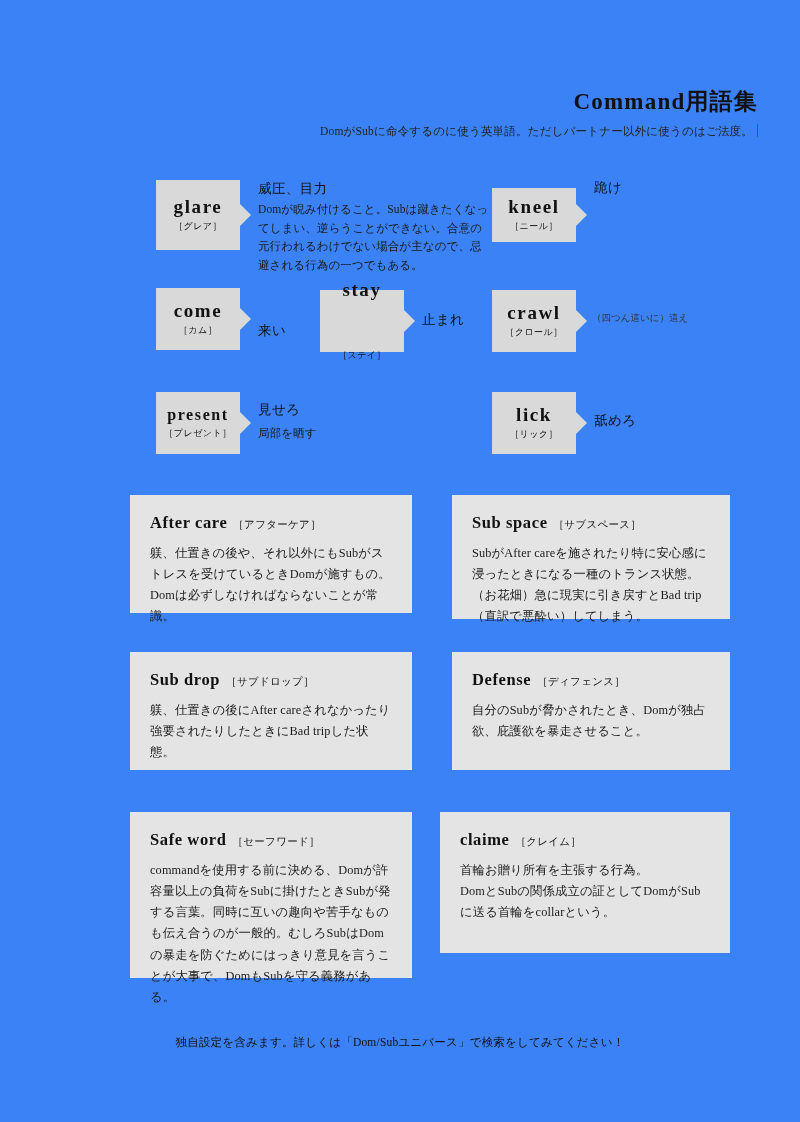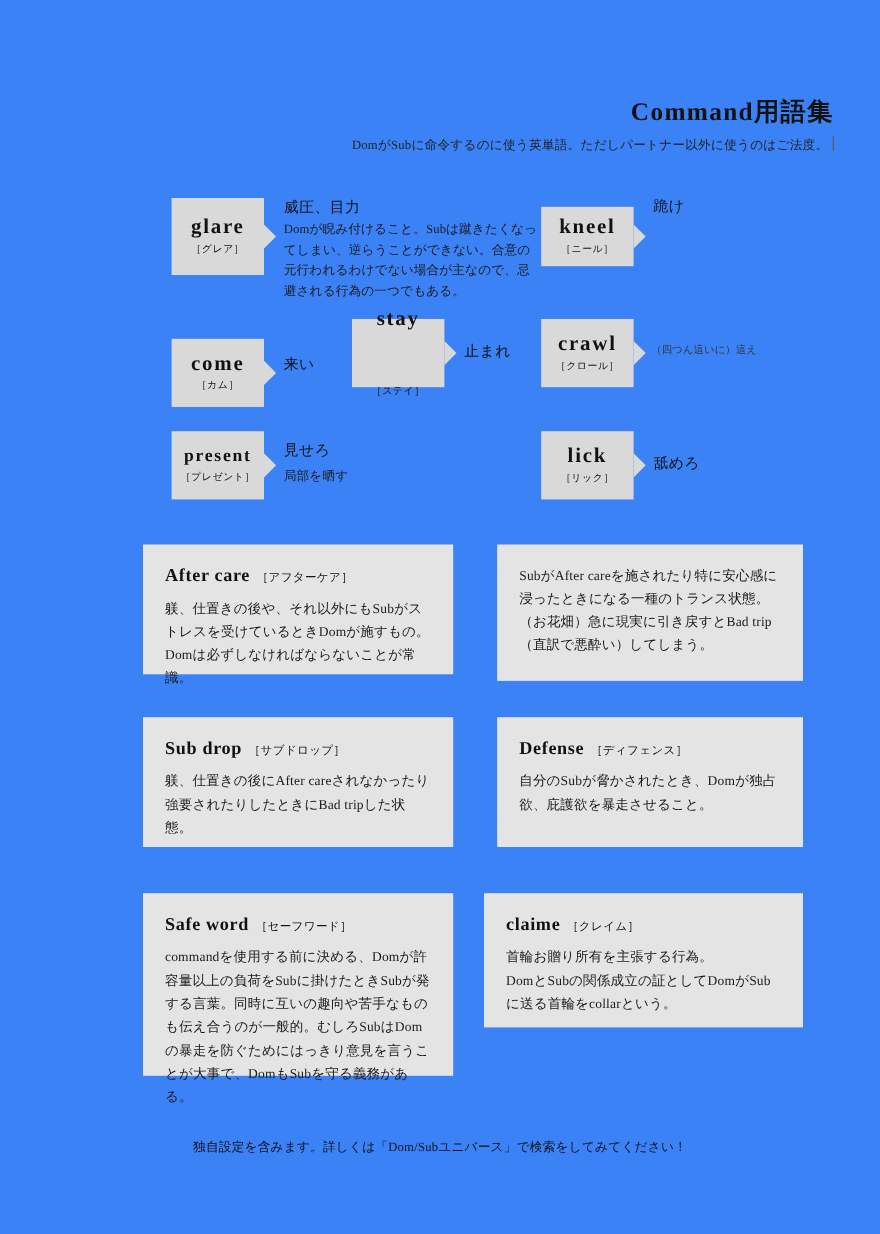--- a/index.html
+++ b/index.html
@@ -160,21 +160,21 @@
   </div>
   <div class="note-big" style="left:258px; top:180px;">威圧、目力</div>
   <div class="note" style="left:258px; top:200px; width:232px;">Domが睨み付けること。Subは蹴きたくなってしまい、逆らうことができない。合意の元行われるわけでない場合が主なので、忌避される行為の一つでもある。</div>
 
   <div class="chip has-tail" style="left:492px; top:188px; width:84px; height:54px;">
     <span class="en">kneel</span>
     <span class="kana">［ニール］</span>
   </div>
   <div class="note-big" style="left:594px; top:179px;">跪け</div>
 
-  <div class="chip has-tail" style="left:156px; top:308px; width:84px; height:62px;">
+  <div class="chip has-tail" style="left:156px; top:288px; width:84px; height:62px;">
     <span class="en">come</span>
     <span class="kana">［カム］</span>
   </div>
   <div class="note-big" style="left:258px; top:322px;">来い</div>
 
   <div class="chip has-tail" style="left:320px; top:290px; width:84px; height:62px;gap:46px;">
     <span class="en">stay</span>
     <span class="kana">［ステイ］</span>
   </div>
   <div class="note-big" style="left:422px; top:311px;">止まれ</div>
@@ -199,20 +199,23 @@
   <div class="note-big" style="left:594px; top:412px;">舐めろ</div>
 
   <div class="card" style="left:130px; top:495px; width:282px; height:118px;">
     <h3>
       <span>After care</span><span class="kana">［アフターケア］</span>
     </h3>
     <p>躾、仕置きの後や、それ以外にもSubがストレスを受けているときDomが施すもの。Domは必ずしなければならないことが常識。</p>
   </div>
 
   <div class="card" style="left:452px; top:495px; width:278px; height:124px;">
+    <h3>
+      <span>Sub space</span><span class="kana">［サブスペース］</span>
+    </h3>
     <p>SubがAfter careを施されたり特に安心感に浸ったときになる一種のトランス状態。（お花畑）急に現実に引き戻すとBad trip（直訳で悪酔い）してしまう。</p>
   </div>
 
   <div class="card" style="left:130px; top:652px; width:282px; height:118px;">
     <h3>
       <span>Sub drop</span><span class="kana">［サブドロップ］</span>
     </h3>
     <p>躾、仕置きの後にAfter careされなかったり強要されたりしたときにBad tripした状態。</p>
   </div>
 
@@ -223,21 +226,21 @@
     <p>自分のSubが脅かされたとき、Domが独占欲、庇護欲を暴走させること。</p>
   </div>
 
   <div class="card" style="left:130px; top:812px; width:282px; height:166px;">
     <h3>
       <span>Safe word</span><span class="kana">［セーフワード］</span>
     </h3>
     <p>commandを使用する前に決める、Domが許容量以上の負荷をSubに掛けたときSubが発する言葉。同時に互いの趣向や苦手なものも伝え合うのが一般的。むしろSubはDomの暴走を防ぐためにはっきり意見を言うことが大事で、DomもSubを守る義務がある。</p>
   </div>
 
-  <div class="card" style="left:440px; top:812px; width:290px; height:122px;">
+  <div class="card" style="left:440px; top:812px; width:290px; height:141px;">
     <h3>
       <span>claime</span><span class="kana">［クレイム］</span>
     </h3>
     <p style="white-space:pre-line;">首輪お贈り所有を主張する行為。
 DomとSubの関係成立の証としてDomがSubに送る首輪をcollarという。</p>
   </div>
 
   <div class="footer">独自設定を含みます。詳しくは「Dom/Subユニバース」で検索をしてみてください！</div>
 
 </div>

